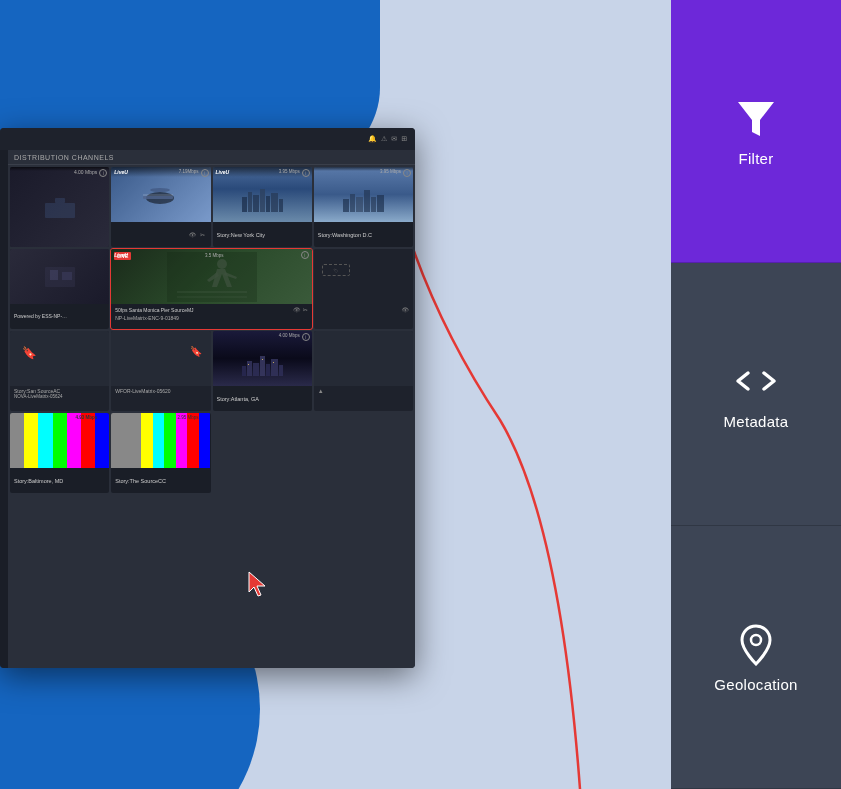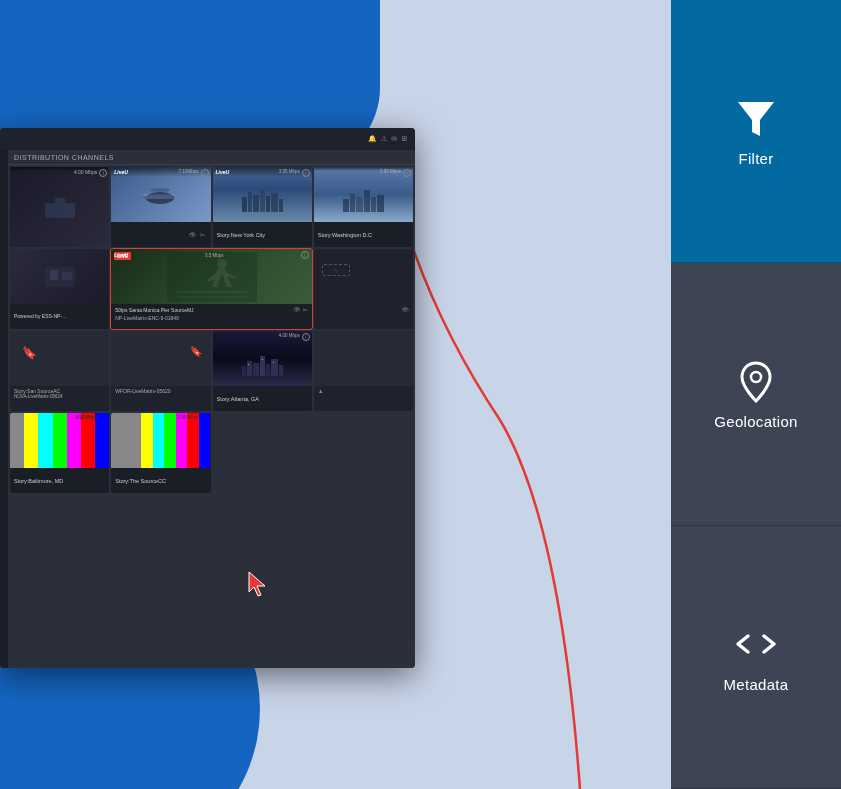--- a/index.html
+++ b/index.html
@@ -237,21 +237,21 @@
       flex-direction: column;
       align-items: center;
       justify-content: center;
       gap: 10px;
       border-bottom: 1px solid rgba(0,0,0,0.2);
       cursor: pointer;
       transition: background 0.2s;
     }
 
     .sidebar-item.active {
-      background: #0369a1;
+      background: #6d28d9;
     }
 
     .sidebar-icon {
       color: white;
       font-size: 36px;
       display: flex;
       align-items: center;
       justify-content: center;
     }
 
@@ -568,30 +568,30 @@
       <svg class="icon-svg" viewBox="0 0 44 44" fill="none">
         <polygon points="4,6 40,6 26,24 26,40 18,36 18,24" fill="white"></polygon>
       </svg>
     </div>
     <span class="sidebar-label">Filter</span>
   </div>
 
   <div class="sidebar-item">
     <div class="sidebar-icon">
       <svg class="icon-svg" viewBox="0 0 44 44" fill="none">
+        <path d="M14 14 L4 22 L14 30" stroke="white" stroke-width="3.5" stroke-linecap="round" stroke-linejoin="round"></path>
+        <path d="M30 14 L40 22 L30 30" stroke="white" stroke-width="3.5" stroke-linecap="round" stroke-linejoin="round"></path>
+      </svg>
+    </div>
+    <span class="sidebar-label">Metadata</span>
+  </div>
+
+  <div class="sidebar-item">
+    <div class="sidebar-icon">
+      <svg class="icon-svg" viewBox="0 0 44 44" fill="none">
         <path d="M22 4 C14 4 8 10 8 18 C8 28 22 42 22 42 C22 42 36 28 36 18 C36 10 30 4 22 4 Z" stroke="white" stroke-width="3" fill="none"></path>
         <circle cx="22" cy="18" r="5" stroke="white" stroke-width="2.5" fill="none"></circle>
       </svg>
     </div>
     <span class="sidebar-label">Geolocation</span>
   </div>
 
-  <div class="sidebar-item">
-    <div class="sidebar-icon">
-      <svg class="icon-svg" viewBox="0 0 44 44" fill="none">
-        <path d="M14 14 L4 22 L14 30" stroke="white" stroke-width="3.5" stroke-linecap="round" stroke-linejoin="round"></path>
-        <path d="M30 14 L40 22 L30 30" stroke="white" stroke-width="3.5" stroke-linecap="round" stroke-linejoin="round"></path>
-      </svg>
-    </div>
-    <span class="sidebar-label">Metadata</span>
-  </div>
-
 </div>
 
 </body></html>

